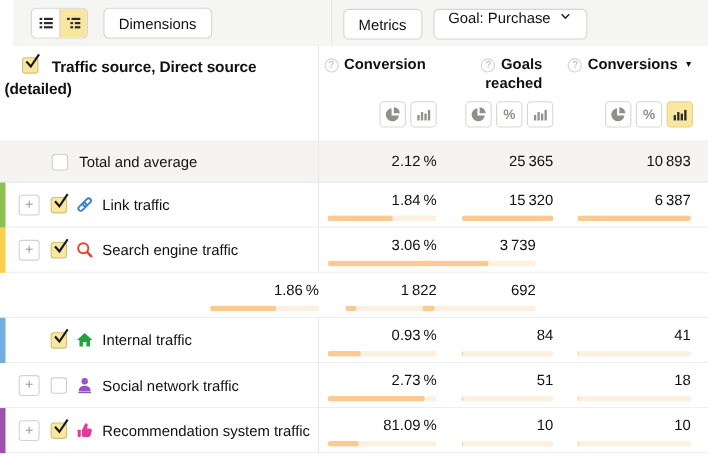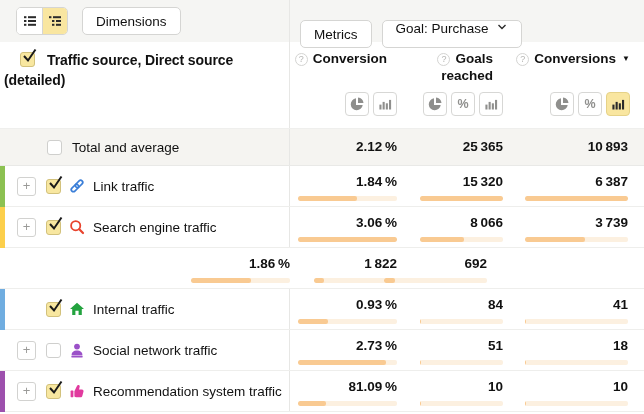--- a/index.html
+++ b/index.html
@@ -1,23 +1,23 @@
 <!DOCTYPE html>
 <html style="--active-bg: #f9e6a0; --active-border: #e6d288; --cb-bg: #f8e7a0; --cb-border: #d2c17c; --bar-fill: #f9ca92; --bar-track: #fcf0e0;"><head>
 <meta charset="utf-8">
 <style>
   * { box-sizing: border-box; margin: 0; padding: 0; }
   html,body { width:644px; height:414px; background:#fff; overflow:hidden;
     font-family:"Liberation Sans", sans-serif; color:#111; }
   .app { width:644px; height:414px; }
 
   
-  .toolbar { height:42px; background:#f5f5f3; display:flex; }
+  .toolbar { height:42px; background:#f5f5f3; display:flex;margin-left:12px; }
   .tb-left { width:290px; border-right:1px solid #e7e7e5; display:flex; align-items:flex-start; padding-top:7px; }
-  .tb-right { flex:1; display:flex; align-items:flex-start; padding-top:20px; padding-left:10px; }
+  .tb-right { flex:1; display:flex; align-items:flex-start; padding-top:8px; padding-left:10px; }
   .btn { height:28px; background:#fff; border:1px solid #d5d5d3; border-radius:5px;
     font-family:inherit; font-size:13.5px; color:#111; padding:0 13px; cursor:pointer; }
   .segmented { margin-left:16px; display:flex; border:1px solid #d5d5d3; border-radius:5px; overflow:hidden; background:#fff; }
   .seg { width:25px; height:26px; border:none; background:#fff; display:flex; align-items:center; justify-content:center; cursor:pointer; }
   .seg + .seg { border-left:1px solid #d5d5d3; }
   .seg.active { background:var(--active-bg); }
   .btn.dims { margin-left:14px; }
   .btn.goal { margin-left:10px; display:flex; align-items:flex-start; gap:7px; }
 
   
@@ -57,21 +57,21 @@
   .cb.checked { background:var(--cb-bg); border-color:var(--cb-border); }
   .cb svg { position:absolute; top:-5px; left:1px; }
   .row-cb { margin-left:10px; }
   .ticon { margin-left:8px; width:16px; height:16px; flex:0 0 16px; display:flex; align-items:center; }
   .rlabel { margin-left:8px; font-size:13.5px; white-space:nowrap; }
   .trow.total .rlabel { margin-left:10px; }
 
   .num-cell { display:flex; flex-direction:column; align-items:flex-end; padding-top:8px; }
   .num-cell.c3 { padding-right:16px; }
   .num-cell.flat { flex-direction:row; align-items:center; justify-content:flex-end; padding-top:0; }
-  .val { font-size:13.5px; line-height:16px;font-weight:bold; }
+  .val { font-size:13.5px; line-height:16px; }
   .bar { margin-top:6px; height:5px; border-radius:2px; background:var(--bar-track); position:relative; overflow:hidden; }
   .c1 .bar { width:99px; } .c2 .bar { width:83px; } .c3 .bar { width:103px; }
   .fill { position:absolute; left:0; top:0; bottom:0; background:var(--bar-fill); border-radius:2px; }
 </style>
 </head>
 <body>
 
 <div class="app">
 
   <div class="toolbar">
@@ -256,26 +256,20 @@
             </svg>
           </span>
         <span class="rlabel">Search engine traffic</span>
       </div>
       <div class="num-cell c1">
           <span class="val">3.06 %</span>
           <span class="bar">
             <span class="fill" style="width: 100%;"></span>
           </span>
         </div>
-      <div class="num-cell c2">
-          <span class="val">8 066</span>
-          <span class="bar">
-            <span class="fill" style="width: 52.7%;"></span>
-          </span>
-        </div>
       <div class="num-cell c3">
           <span class="val">3 739</span>
           <span class="bar">
             <span class="fill" style="width: 58.5%;"></span>
           </span>
         </div>
     </div>
       <div class="trow grid">
       <div class="num-cell c1">
           <span class="val">1.86 %</span>

